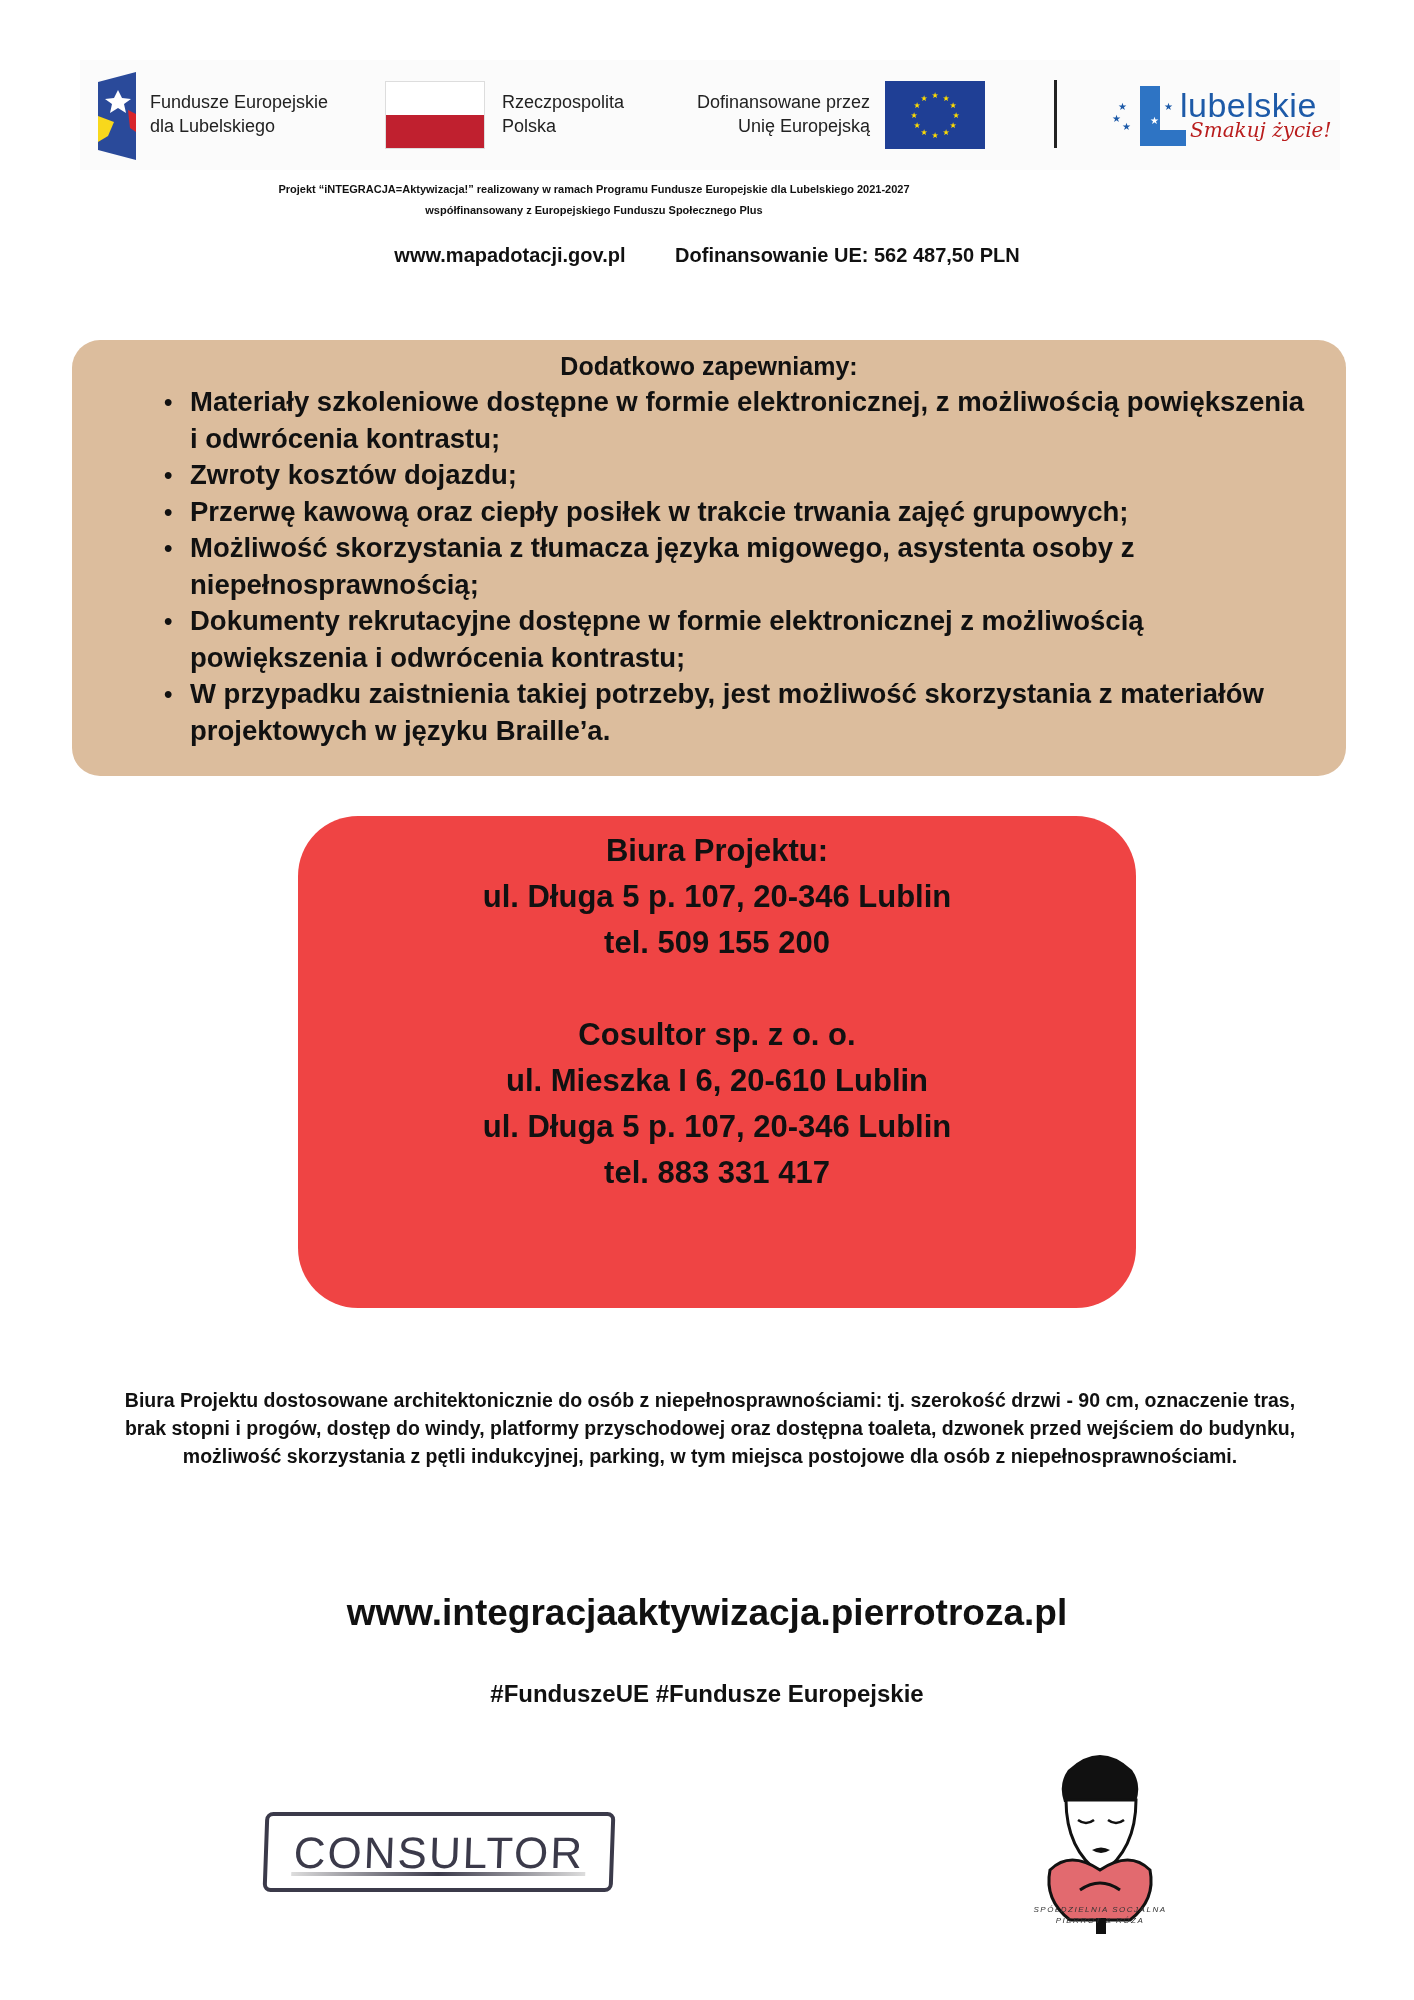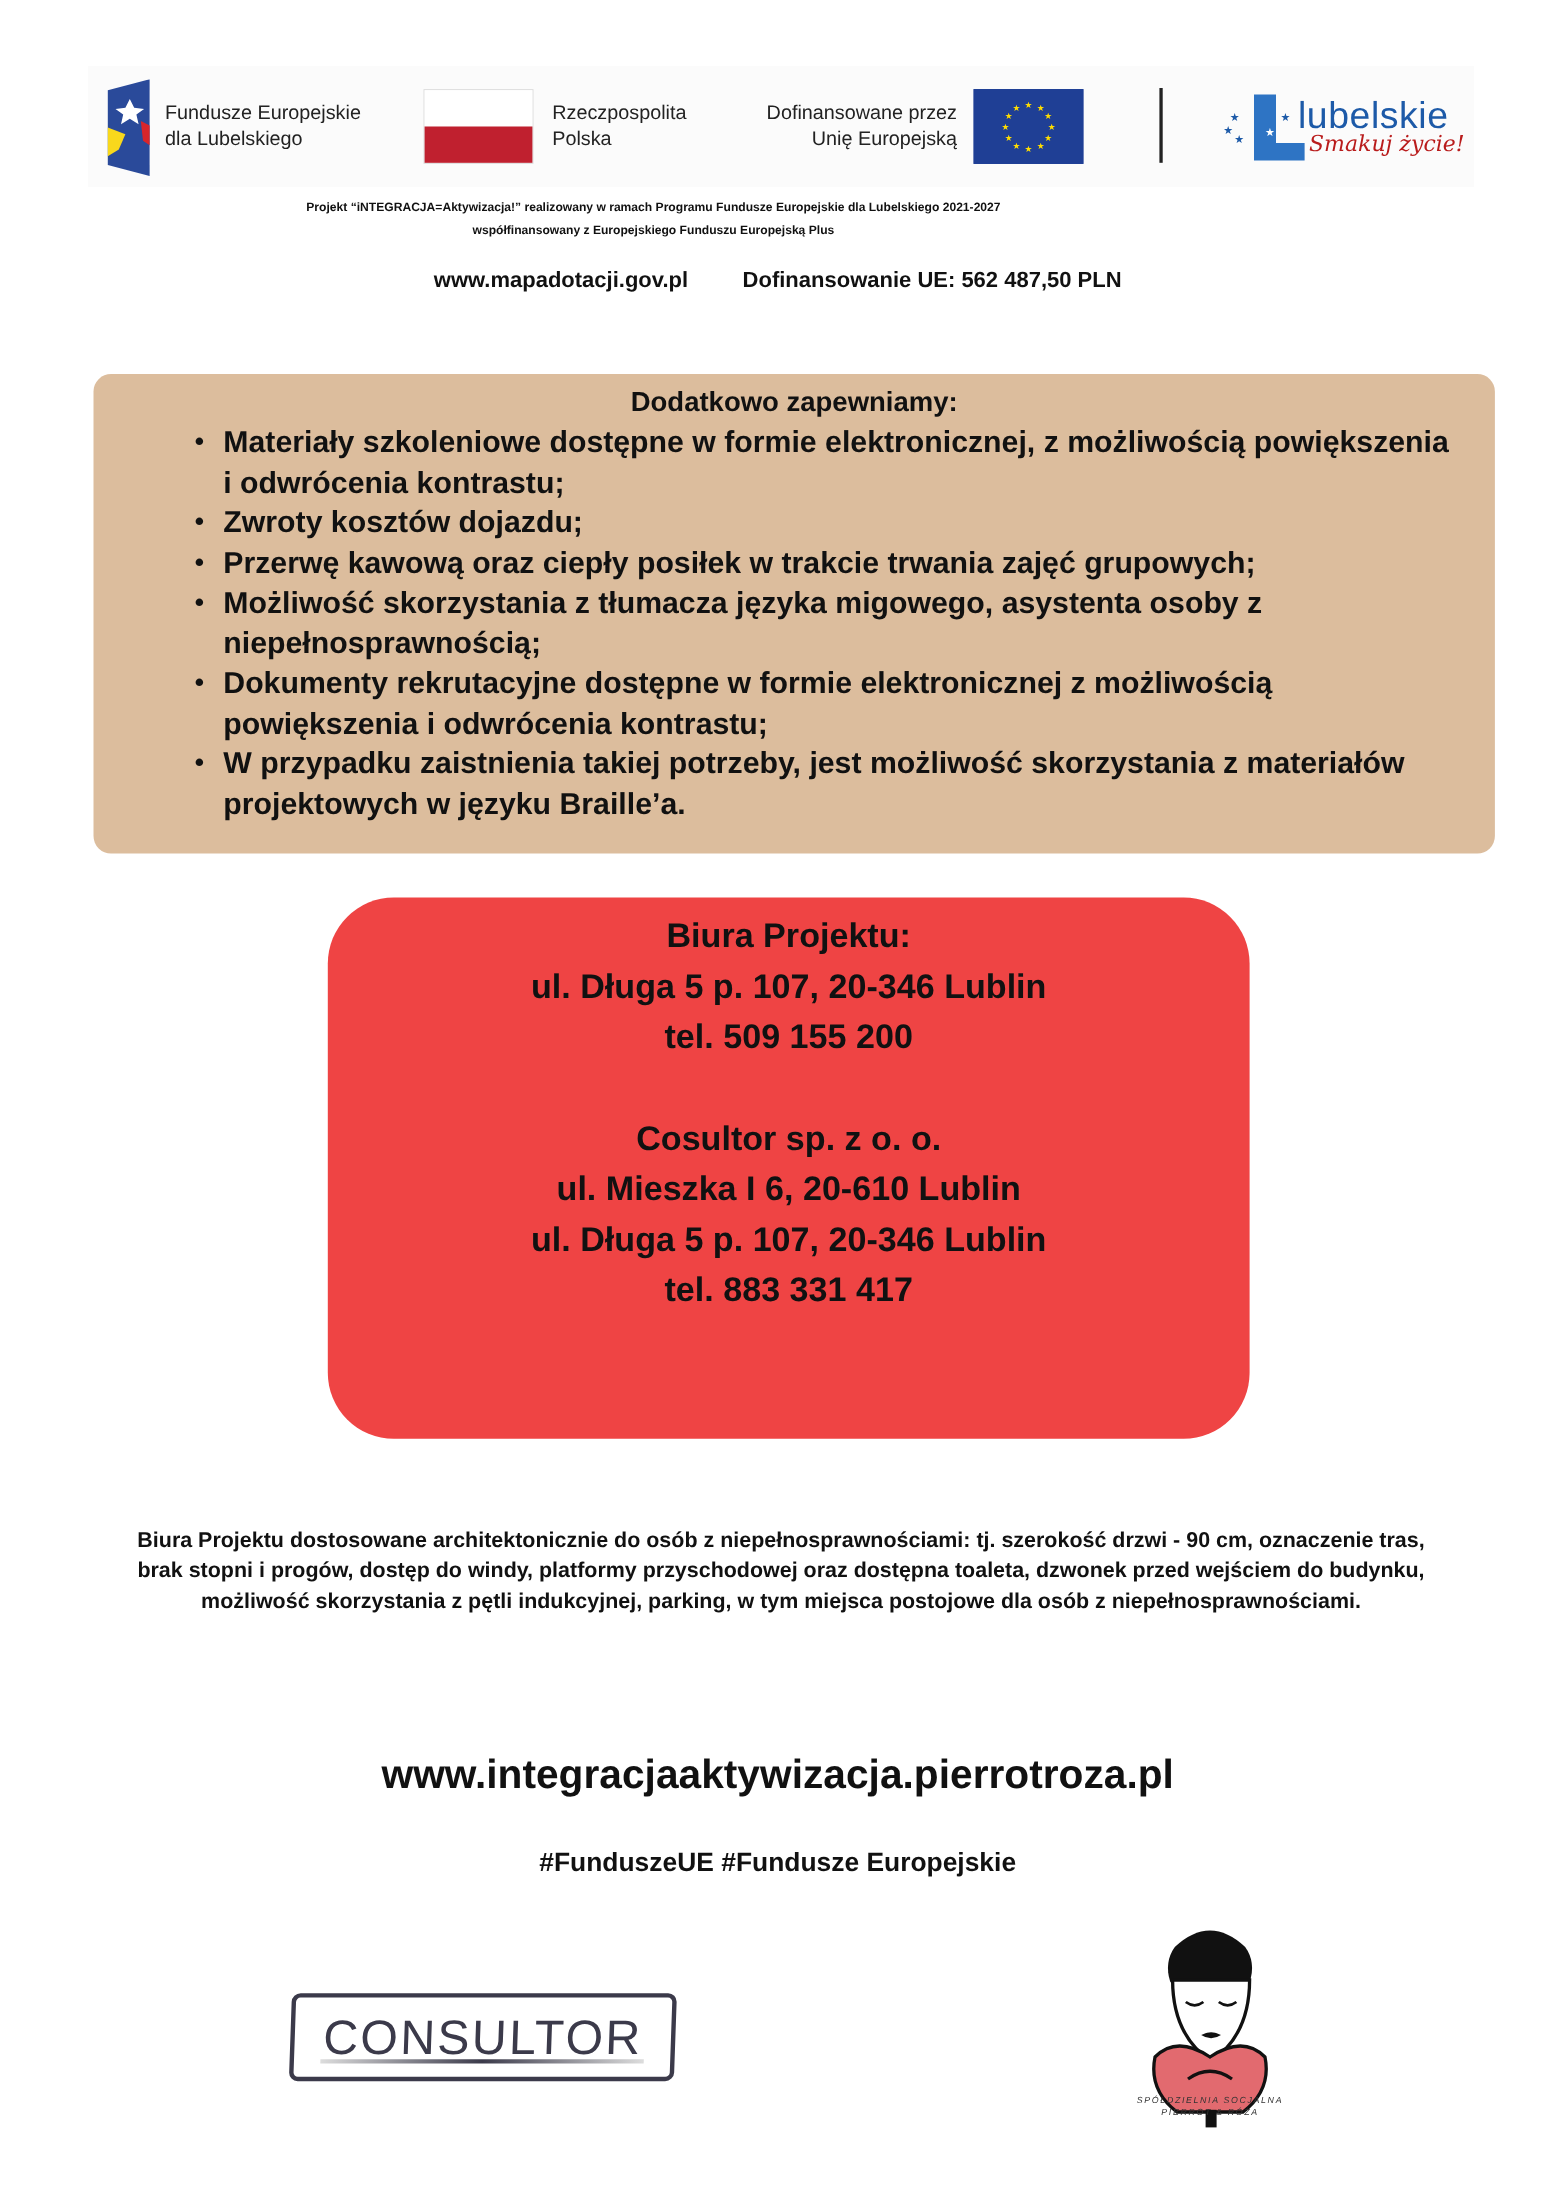--- a/index.html
+++ b/index.html
@@ -18,21 +18,21 @@
   .eu-flag { left:885px; top:81px; width:100px; height:68px; background:#1f3f95; }
   .divider { left:1054px; top:80px; width:3px; height:68px; background:#222; }
   .lub-logo { left:1110px; top:80px; width:210px; height:70px; }
   .lub-text { left:1180px; top:86px; font-size:34px; color:#1d5aa8; letter-spacing:0.5px; }
   .lub-sub { left:1190px; top:118px; font-family:"DejaVu Serif", serif; font-style:italic; font-size:20px; color:#b91c1c; }
   
   .proj-line { left:0; width:1188px; text-align:center; font-weight:bold; font-size:11px; }
   .fund-line { left:0; width:1414px; top:244px; text-align:center; font-weight:bold; font-size:20px; }
   .fund-line span { margin:0 22px; }
   
-  .beige { left:72px; top:340px; width:1274px; height:436px; background:#dcbd9d; border-radius:16px;margin-left:13px; }
+  .beige { left:72px; top:340px; width:1274px; height:436px; background:#dcbd9d; border-radius:28px; }
   .beige h2 { margin:0; position:absolute; top:12px; left:0; width:100%; text-align:center; font-size:25px; font-weight:bold; }
   .beige ul { position:absolute; top:44px; left:20px; right:30px; margin:0; padding:0 0 0 98px; list-style:none; }
   .beige li { position:relative; font-weight:bold; font-size:27.5px; line-height:36.5px; padding-left:0; }
   .beige li::before { content:"•"; position:absolute; left:-26px; top:0; font-size:24px; }
   
   .yellow { left:298px; top:816px; width:838px; height:492px; background:#ef4444; border-radius:60px; text-align:center; }
   .yellow .t { font-weight:bold; font-size:31px; line-height:46px; }
   
   .access { left:110px; top:1386px; width:1200px; text-align:center; font-weight:bold; font-size:19.5px; line-height:28px; }
   .website { left:0; width:1414px; top:1592px; text-align:center; font-weight:bold; font-size:37px; }
@@ -99,21 +99,21 @@
       <text x="2" y="42">★</text>
       <text x="12" y="50">★</text>
       <text x="40" y="44" fill="#fff">★</text>
       <text x="54" y="30">★</text>
     </g>
 </svg>
 <div class="abs lub-text">lubelskie</div>
 <div class="abs lub-sub">Smakuj życie!</div>
 
 <div class="abs proj-line" style="top:183px;">Projekt “iNTEGRACJA=Aktywizacja!” realizowany w ramach Programu Fundusze Europejskie dla Lubelskiego 2021-2027</div>
-<div class="abs proj-line" style="top:204px;">współfinansowany z Europejskiego Funduszu Europejską Plus</div>
+<div class="abs proj-line" style="top:204px;">współfinansowany z Europejskiego Funduszu Społecznego Plus</div>
 <div class="abs fund-line">
   <span>www.mapadotacji.gov.pl</span>
   <span>Dofinansowanie UE: 562 487,50 PLN</span>
 </div>
 
 <div class="abs beige">
   <h2>Dodatkowo zapewniamy:</h2>
   <ul>
     <li>Materiały szkoleniowe dostępne w formie elektronicznej, z możliwością powiększenia i odwrócenia kontrastu;</li>
     <li>Zwroty kosztów dojazdu;</li>

